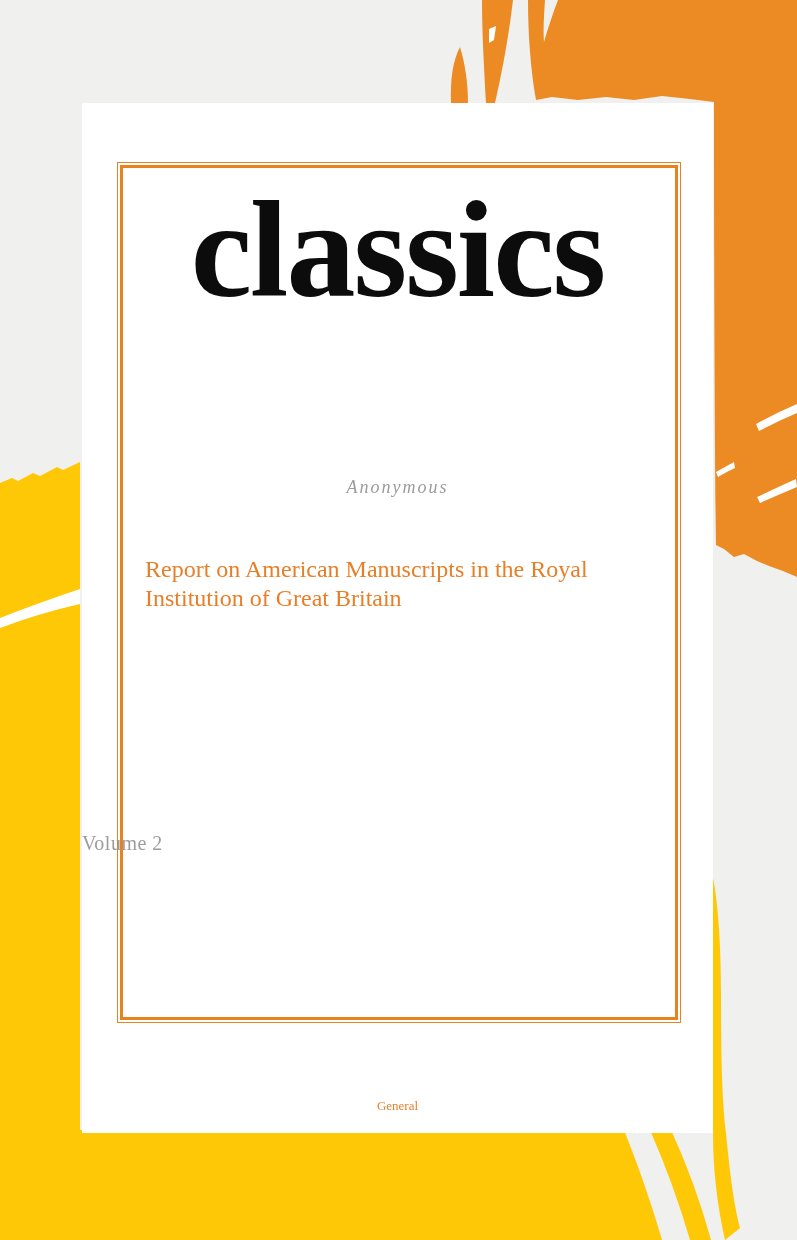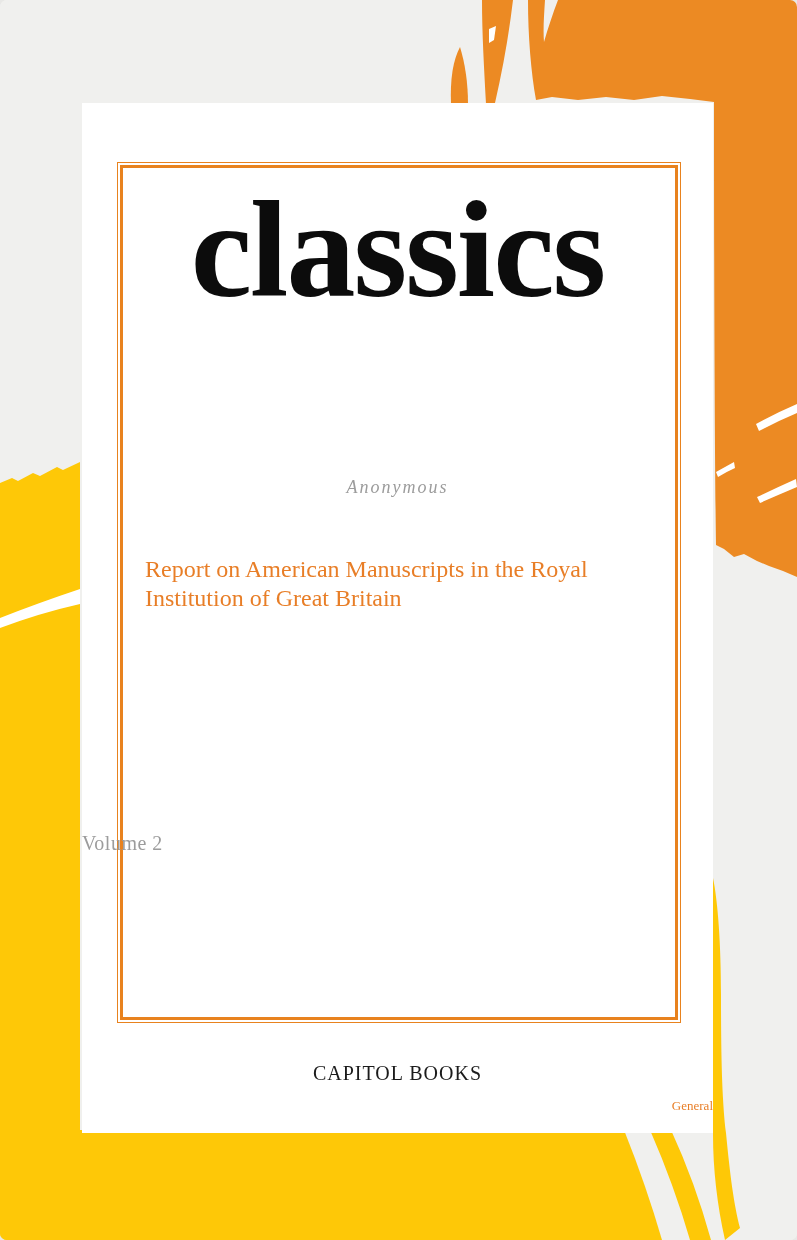--- a/index.html
+++ b/index.html
@@ -2,21 +2,20 @@
 <html style="--background: #f0f0ee; --card: #ffffff; --orange_brush: #EC8A23; --yellow_brush: #FEC807; --frame_orange: #E8821E; --title_text: #0c0c0c; --subtitle_orange: #E87E27; --muted_gray: #9c9c9c; --publisher_black: #1b1b1b;"><head>
 <meta charset="utf-8">
 <style>
   html,body{margin:0;padding:0;background:#e8e8e6;}
   .page{
     position:relative;
     width:797px;height:1240px;
     overflow:hidden;
     background:var(--background,#f0f0ee);
     font-family:"Liberation Serif", serif;
-    border-radius:7px;
   }
   .page svg{position:absolute;left:0;top:0;}
   .bg-rect{fill:var(--background,#f0f0ee);}
   .orange{fill:var(--orange_brush,#EC8A23);}
   .yellow{fill:var(--yellow_brush,#FEC807);}
   .slash{fill:#ffffff;}
 
   .card{
     position:absolute;
     left:82px;top:103px;
@@ -79,21 +78,21 @@
     left:0;right:0;top:958px;
     text-align:center;
     font-size:20px;
     line-height:24px;
     letter-spacing:1px;
     color:var(--publisher_black,#1b1b1b);
   }
   .category{
     position:absolute;
     left:0;right:0;top:995px;
-    text-align:right;
+    text-align:center;
     font-size:13px;
     line-height:16px;
     color:var(--subtitle_orange,#E87E27);
   }
 </style>
 </head>
 <body>
 
 <div class="page">
 
@@ -129,18 +128,17 @@
     </div>
 
     <h1 class="title"><span>classics</span><br></h1>
 
     <div class="author">Anonymous</div>
 
     <div class="book-title">Report on American Manuscripts in the Royal Institution of Great Britain</div>
 
     <div class="volume">Volume 2</div>
 
-    <div class="publisher">CAPITOL BOOKS</div>
 
     <div class="category">General</div>
   </div>
 
 </div>
 
 </body></html>

